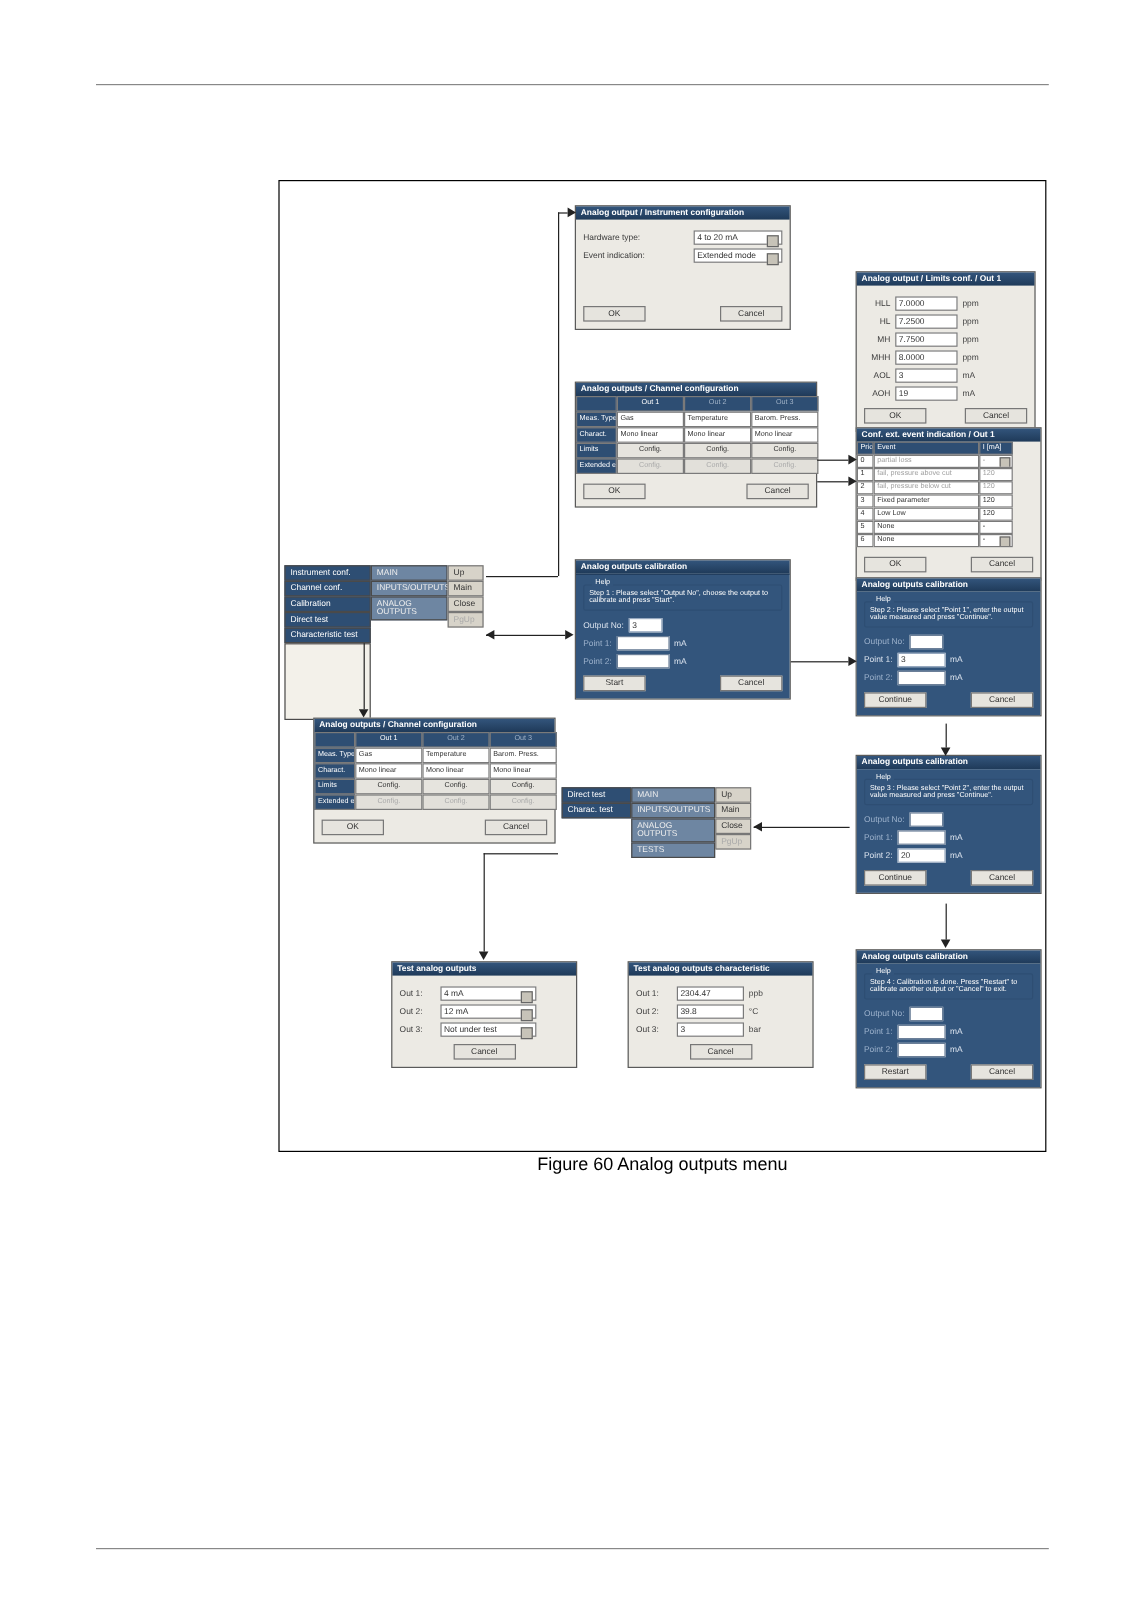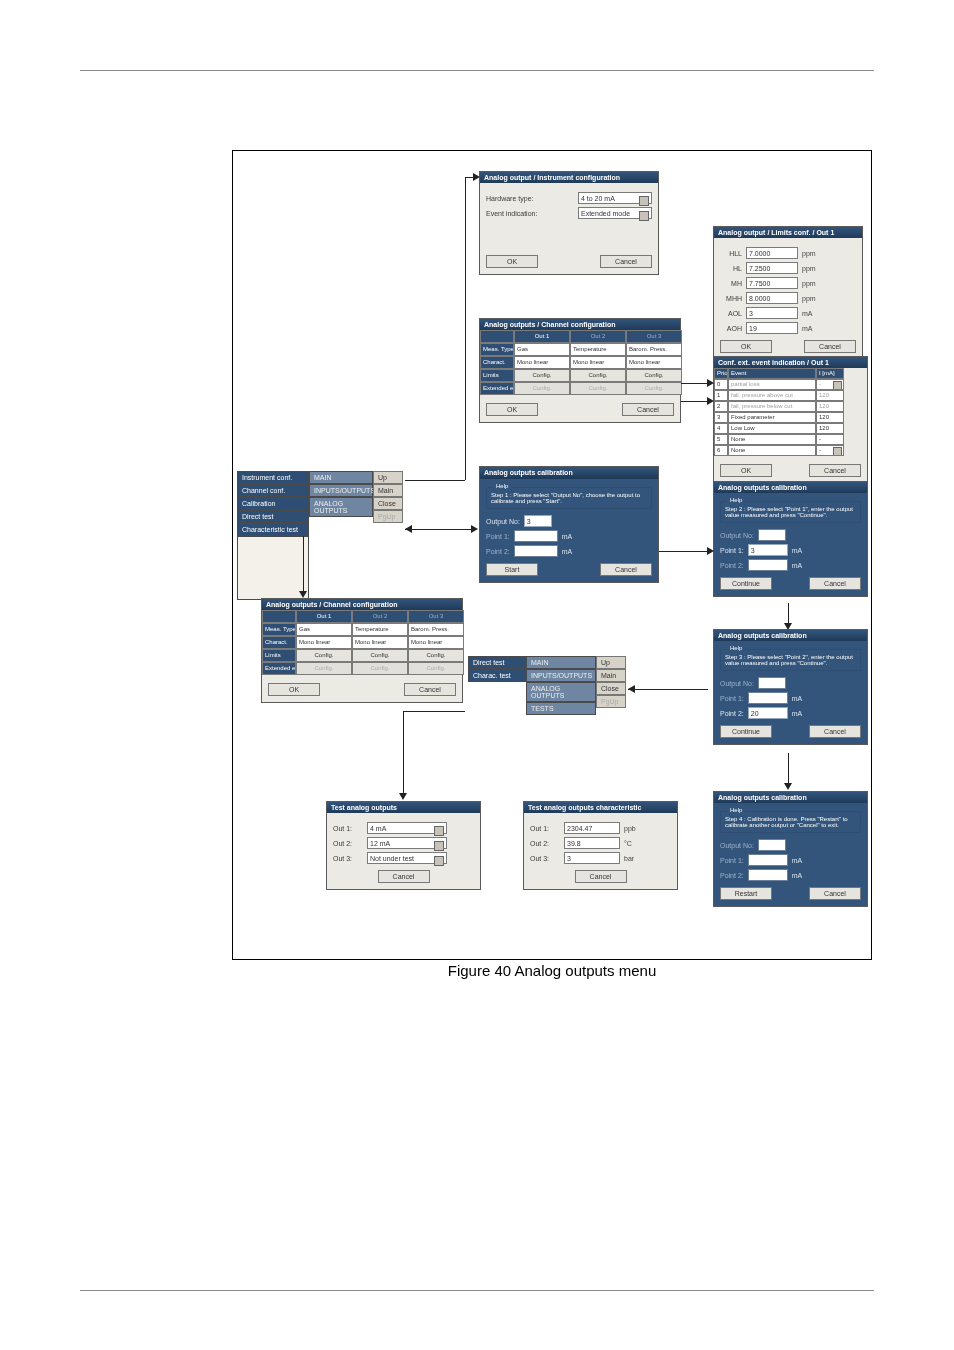--- a/index.html
+++ b/index.html
@@ -467,14 +467,14 @@
     <div class="arrow-line-h" style="left:170px; top:560px; width:62px;"></div>
 
     <div class="arrow-line-h" style="left:395px; top:538px; width:80px;"></div>
     <div class="arrow-head-l" style="left:395px; top:534px;"></div>
 
     <div class="arrow-line-v" style="left:70px; top:385px; height:55px;"></div>
     <div class="arrow-head-d" style="left:66px; top:440px;"></div>
 
   </div>
 
-  <div class="caption" style="left:232px; top:962px; width:640px;">Figure 40  Analog outputs menu</div>
+  <div class="caption" style="left:232px; top:962px; width:640px;">Figure 60  Analog outputs menu</div>
 </div>
 
 </body></html>

